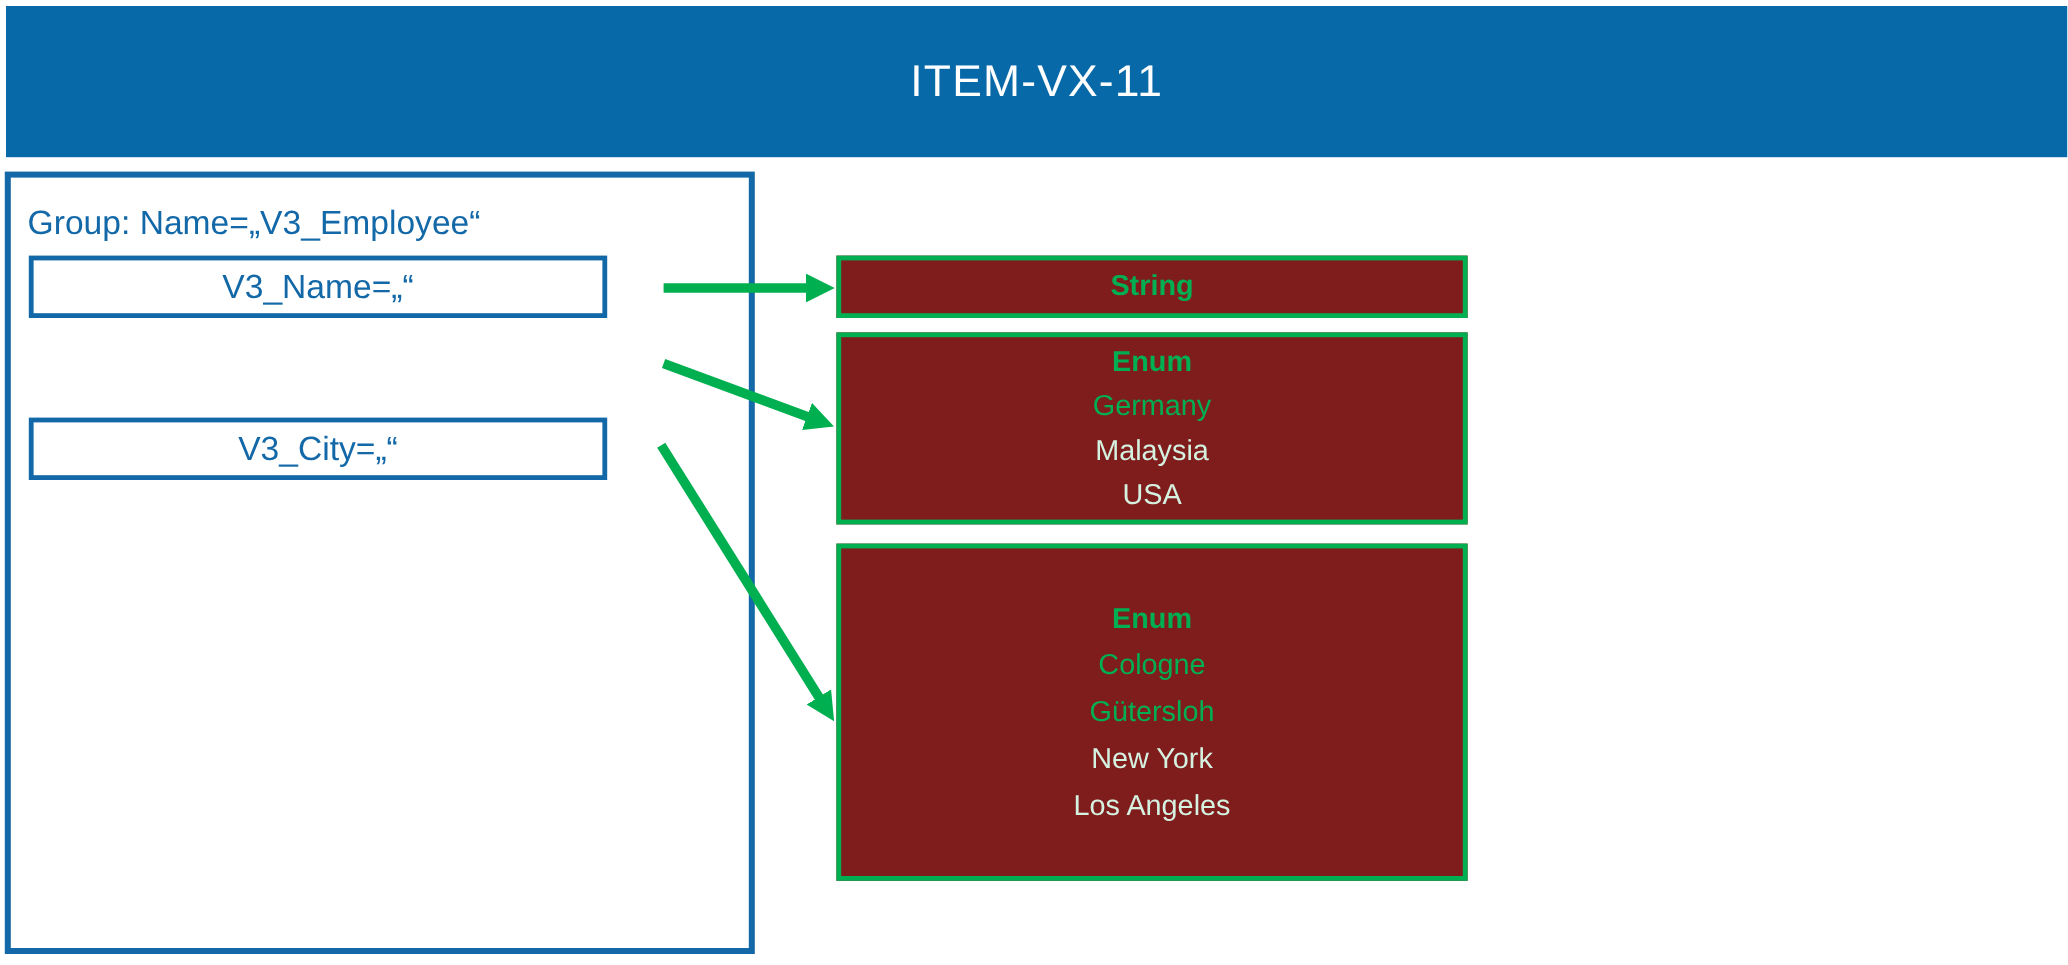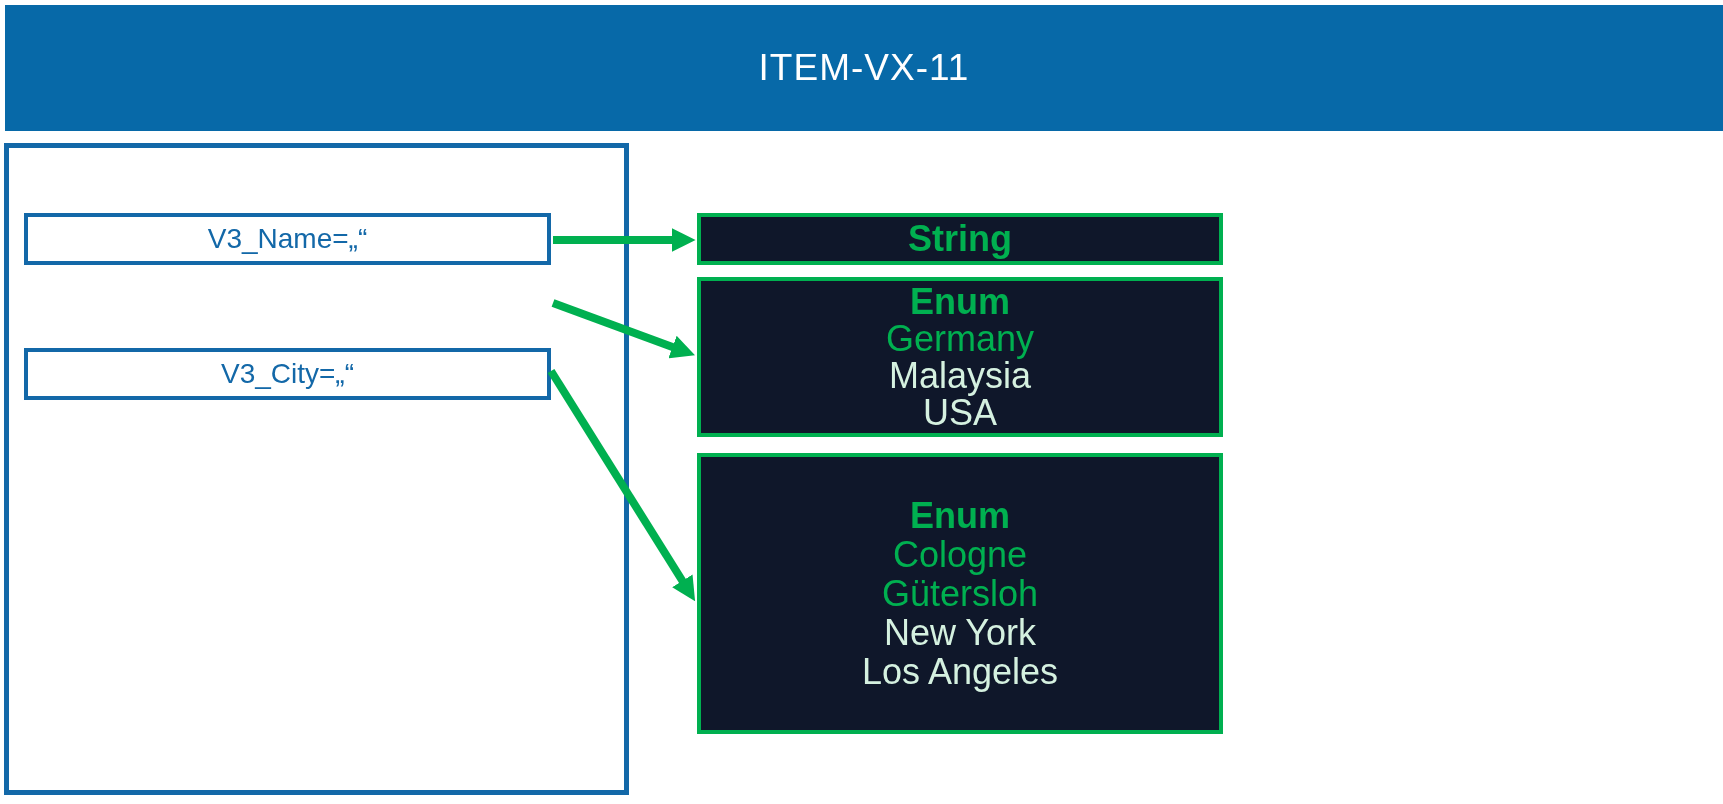--- a/index.html
+++ b/index.html
@@ -35,42 +35,42 @@
   .group-label {
     position: absolute;
     left: 23px; top: 170px;
     font-size: 28px;
     color: var(--outline-blue, #1368A8);
     white-space: nowrap;
   }
   .field {
     position: absolute;
     left: 24px;
-    width: 527px;
+    width: 482px;
     box-sizing: border-box;
     border: 4px solid var(--outline-blue, #1368A8);
     background: #ffffff;
     display: flex; align-items: center; justify-content: center;
     font-size: 28px;
     color: var(--outline-blue, #1368A8);
     white-space: nowrap;
   }
   .field.f1 { top: 213px; height: 52px; }
   .field.f2 { top: 279px; height: 52px; }
   .field.f3 { top: 348px; height: 52px; }
   .type-box {
     position: absolute;
     left: 697px;
     width: 526px;
     box-sizing: border-box;
     border: 4px solid var(--green, #00B050);
-    background: #0f172a;
+    background: #7f1d1d;
     display: flex; flex-direction: column;
     align-items: center; justify-content: center;
-    font-size: 36px;
+    font-size: 24px;
     color: var(--green, #00B050);
     text-align: center;
   }
   .type-box.t-string { top: 213px; height: 52px; }
   .type-box.t-enum1  { top: 277px; height: 160px; }
   .type-box.t-enum2  { top: 453px; height: 281px; }
   .type-box .kind { font-weight: bold; }
   .t-enum1 .line { line-height: 37px; height: 37px; }
   .t-enum2 .line { line-height: 39px; height: 39px; }
   .t-string .line { line-height: 30px; }
@@ -89,20 +89,21 @@
 </head>
 <body>
 
 <div class="canvas">
 
   <div class="header">
     <span class="title">ITEM-VX-11</span>
   </div>
 
   <div class="group-box"></div>
+  <div class="group-label">Group: Name=„V3_Employee“</div>
 
   <div class="field f1">
     <span>V3_Name=„“</span>
   </div>
   <div class="field f3">
     <span>V3_City=„“</span>
   </div>
 
   <div class="type-box t-string">
     <span class="line kind">String</span>

